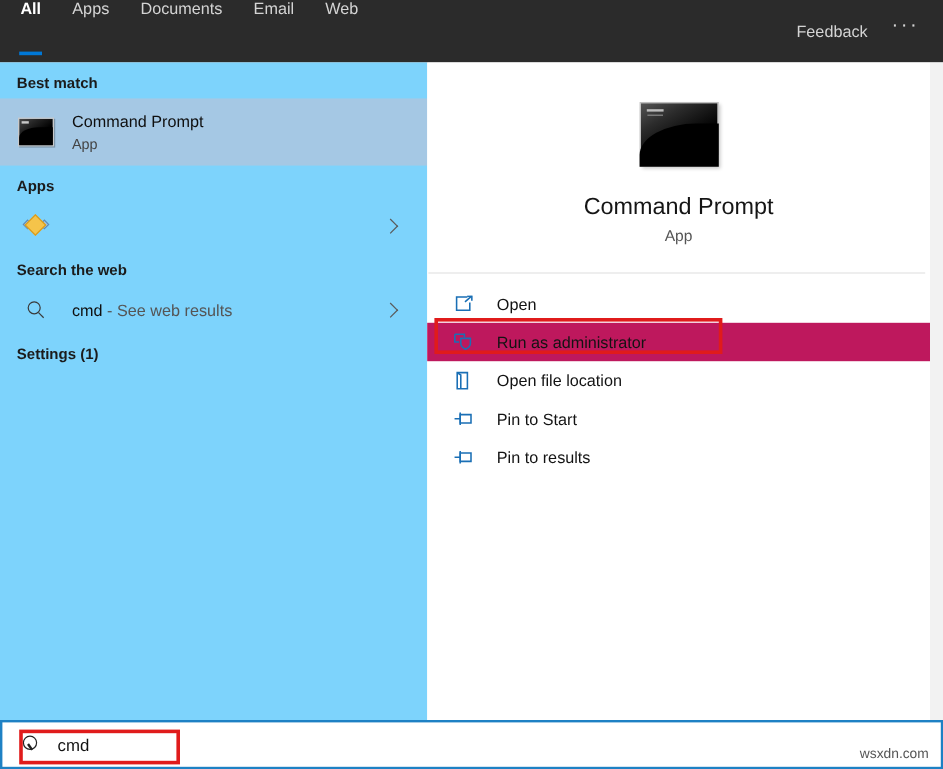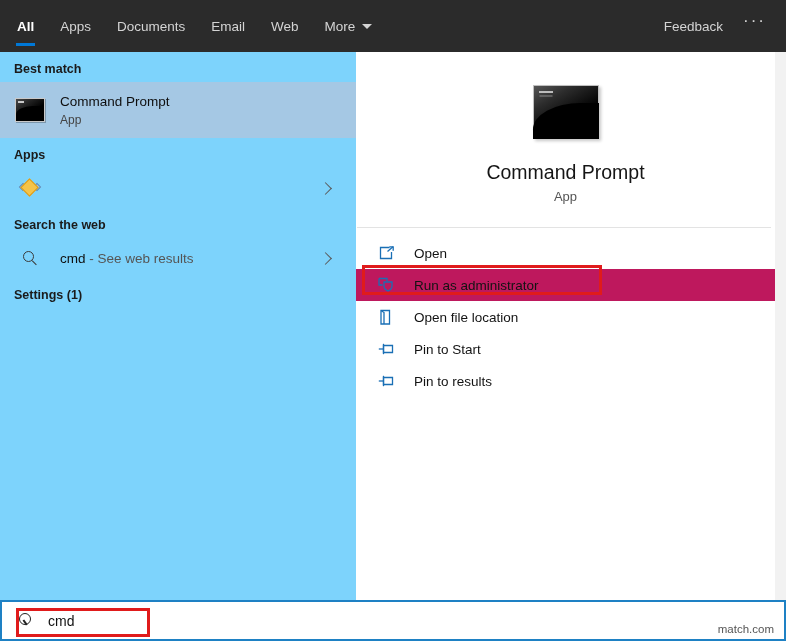--- a/index.html
+++ b/index.html
@@ -32,21 +32,21 @@
   .tabs {
     display: flex;
     align-items: center;
     height: 52px;
     margin-left: 4px;
   }
   .tab {
     position: relative;
     height: 52px;
     display: flex;
-    align-items: center;
+    align-items: flex-start;
     padding: 0 13px;
     color: #d4d4d4;
     font-size: 13.5px;
     cursor: default;
     white-space: nowrap;
   }
   .tab.active {
     color: #ffffff;
     font-weight: bold;
   }
@@ -400,24 +400,20 @@
         <span>Apps</span>
       </div>
       <div class="tab">
         <span>Documents</span>
       </div>
       <div class="tab">
         <span>Email</span>
       </div>
       <div class="tab">
         <span>Web</span>
-      </div>
-      <div class="tab">
-        <span>More</span>
-        <span class="caret"></span>
       </div>
     </div>
     <div class="header-right">
       <div class="feedback">Feedback</div>
       <div class="ellipsis">···</div>
     </div>
   </div>
 
   <div class="left-pane">
 
@@ -535,16 +531,16 @@
 
   <div class="right-gutter"></div>
 
   <div class="searchbar">
     <span class="search-mag">
       <span class="ring"></span>
         <span class="handle"></span>
     </span>
     <span class="search-text" placeholder="Type here to search">cmd</span>
     <span class="search-red-box"></span>
-    <span class="watermark">match.com</span>
+    <span class="watermark">wsxdn.com</span>
   </div>
 
 </div>
 
 </body></html>

